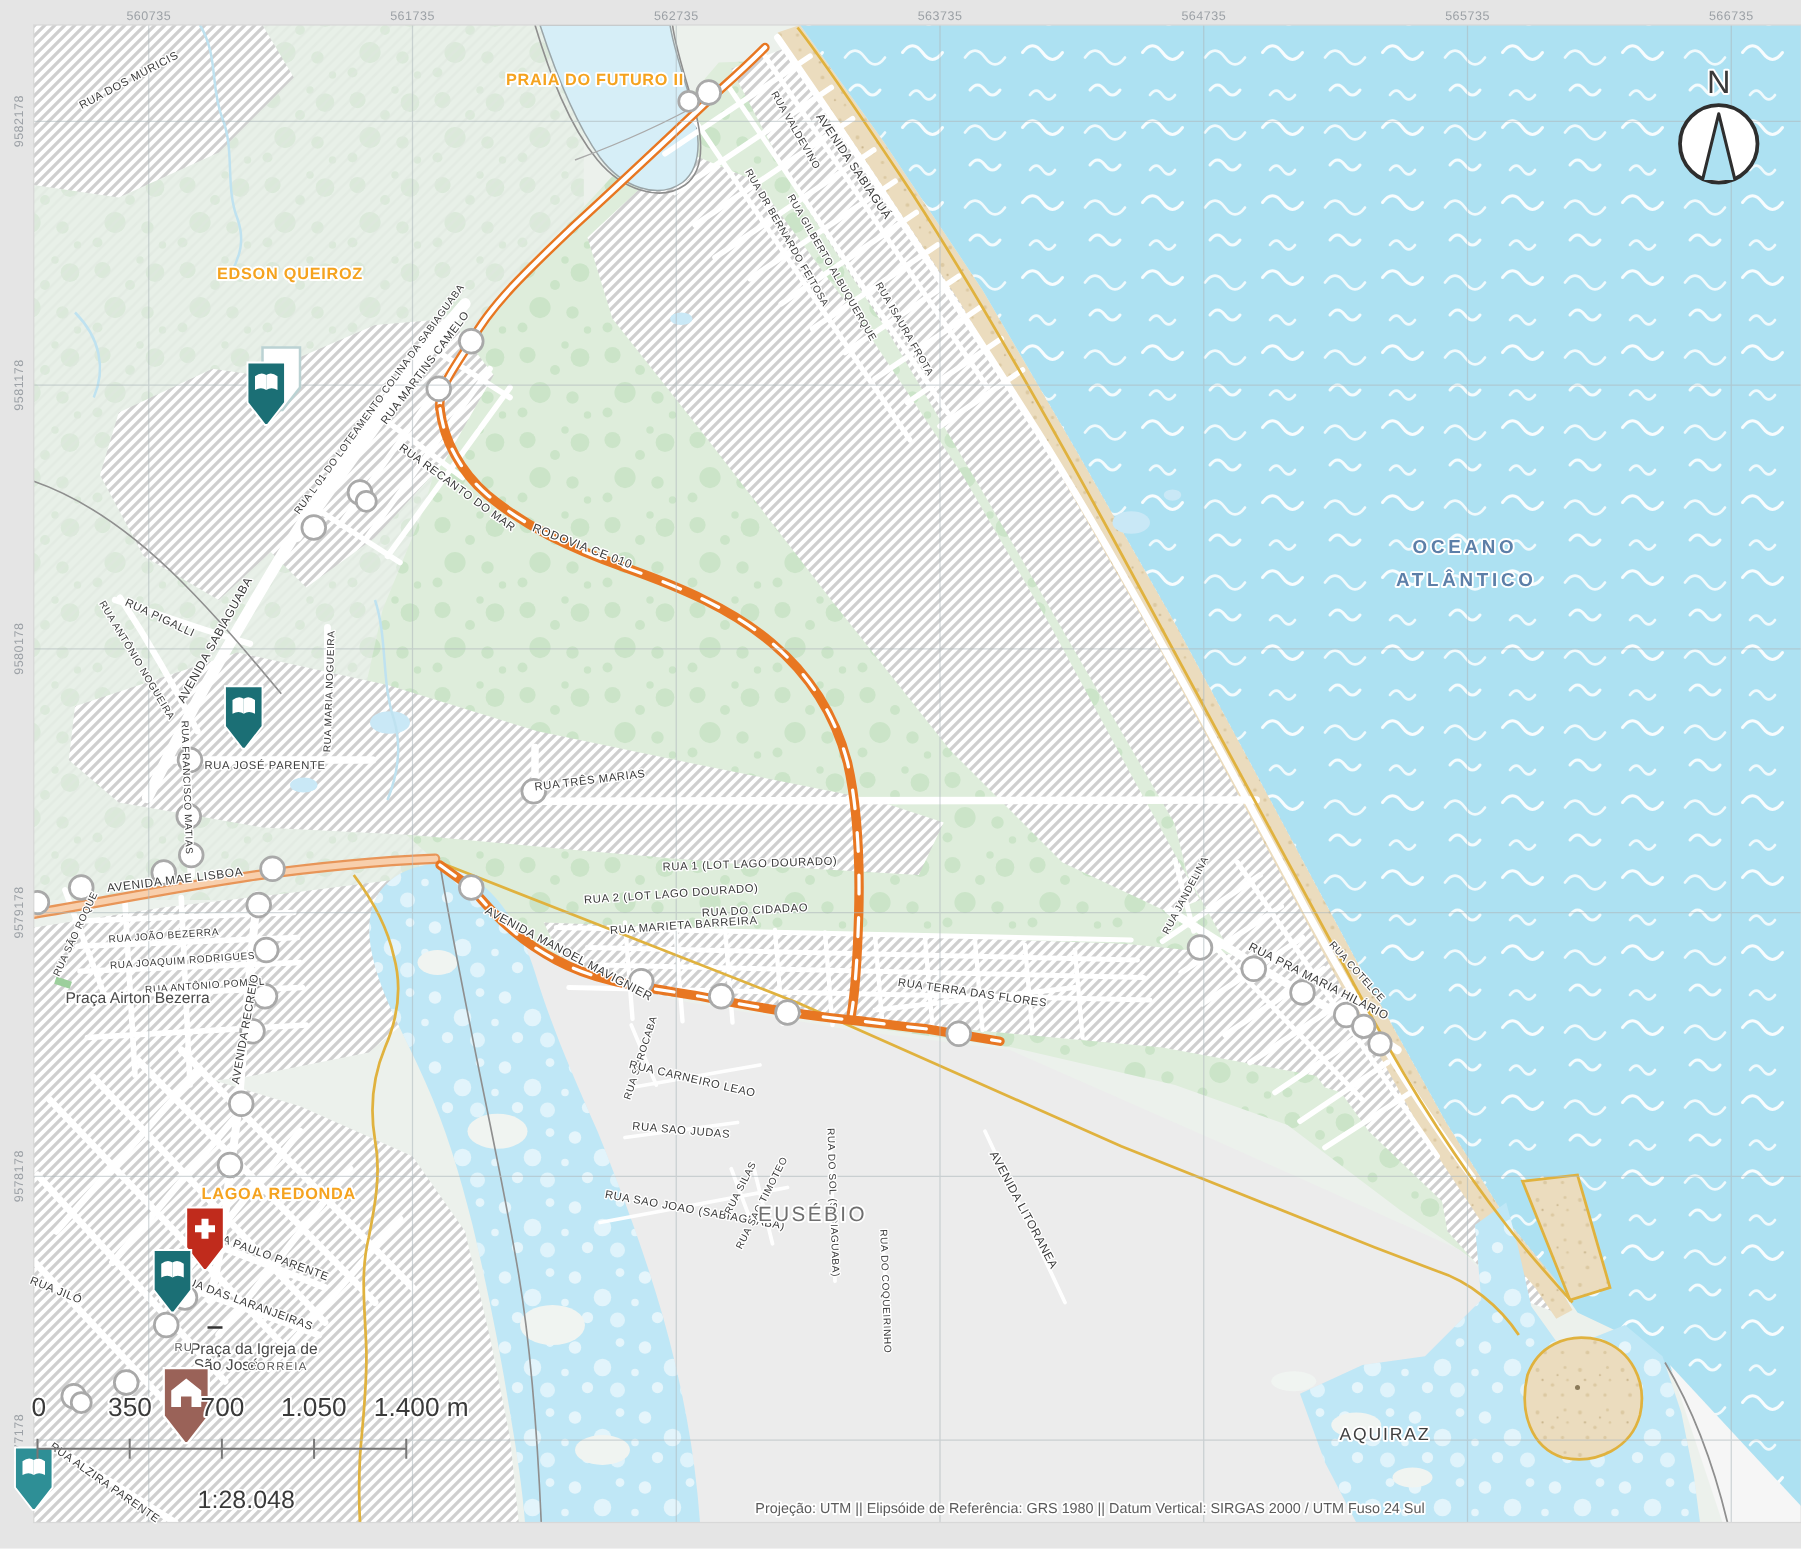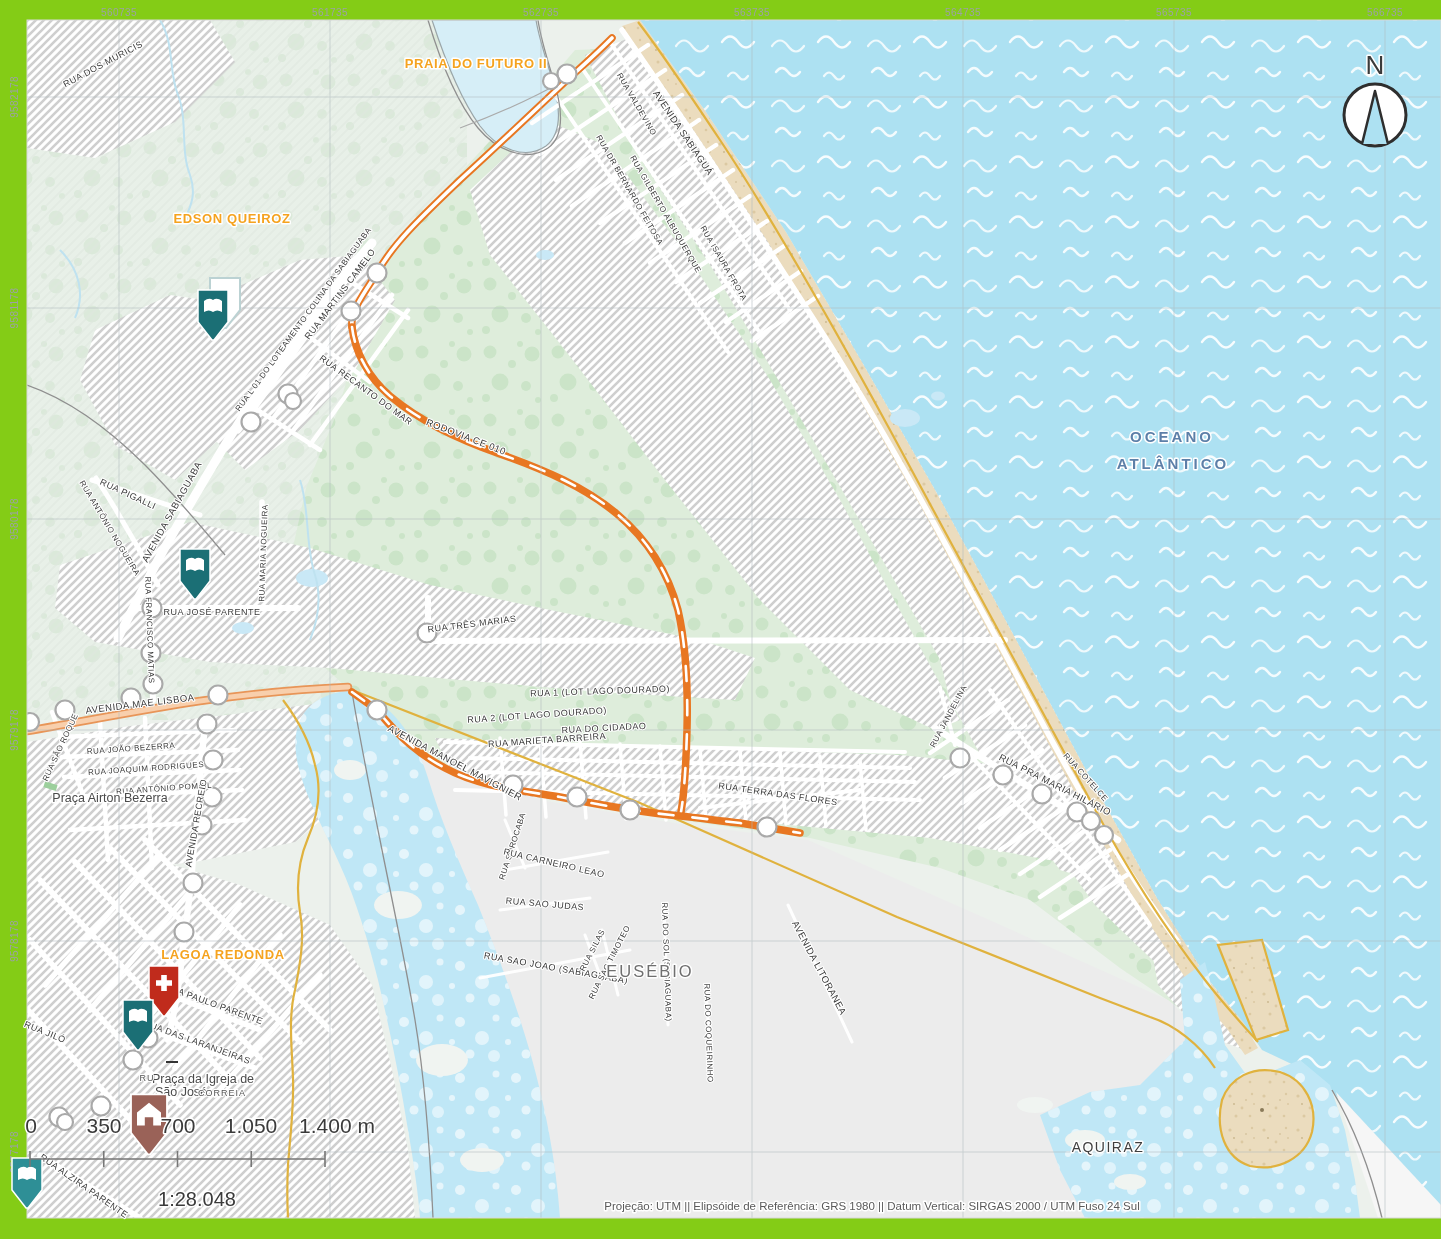--- a/index.html
+++ b/index.html
@@ -1,16 +1,16 @@
 <!DOCTYPE html>
 <html><head>
 <meta charset="utf-8">
 <style>
   html,body{margin:0;padding:0;background:#fff;}
-  #stage{position:relative;width:1441px;height:1239px;background:#84cc16;overflow:hidden;}
+  #stage{position:relative;width:1441px;height:1239px;background:#e5e5e5;overflow:hidden;}
   svg{position:absolute;left:0;top:0;}
   text{font-family:"Liberation Sans",sans-serif;}
   .hl{paint-order:stroke fill;stroke:#ffffff;stroke-width:3px;stroke-linejoin:round;}
   .hl2{paint-order:stroke fill;stroke:#ffffff;stroke-width:2.2px;stroke-linejoin:round;}
   .st{font-size:9px;fill:#3a3a3a;letter-spacing:.5px;font-weight:500;text-anchor:middle;}
   .st8{font-size:8px;}
   .st95{font-size:9.5px;}
   .orangep{font-size:13px;font-weight:700;fill:#F5A31F;letter-spacing:.6px;text-anchor:middle;}
   .axis{font-size:10px;fill:#9CA1A6;letter-spacing:.4px;text-anchor:middle;}
   .oceant{font-size:15px;font-weight:600;fill:#5C7FA8;letter-spacing:3px;text-anchor:middle;}

